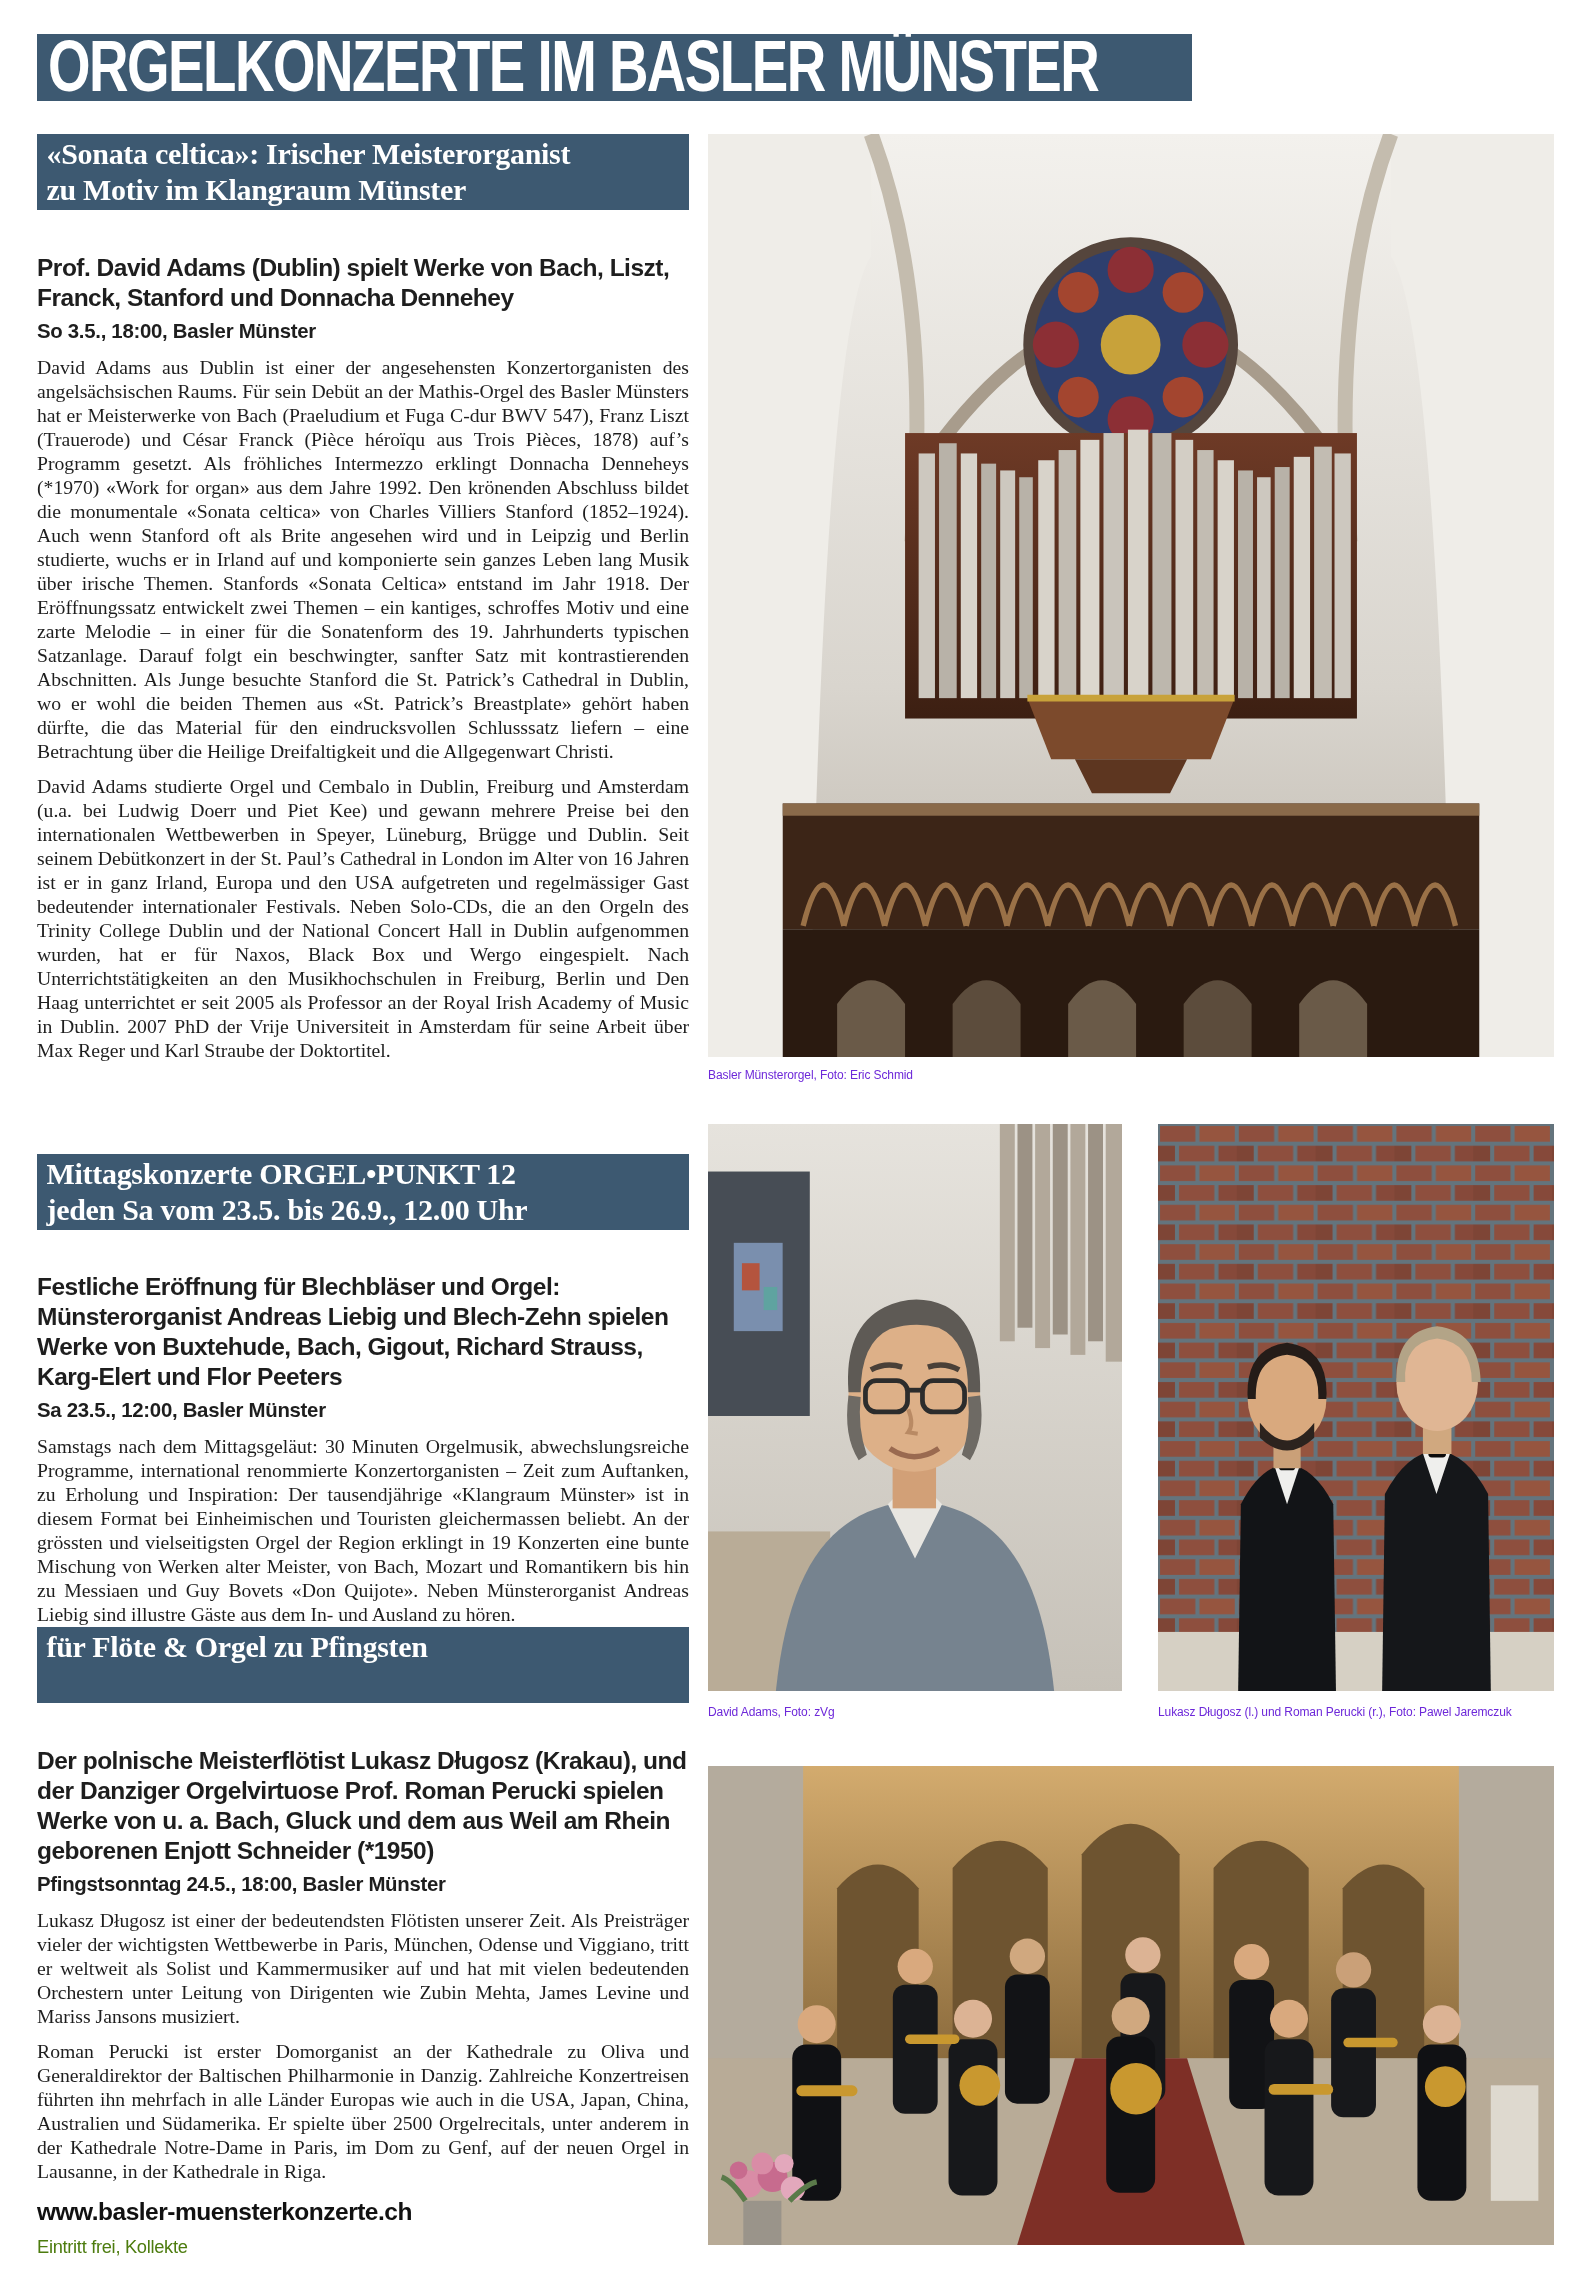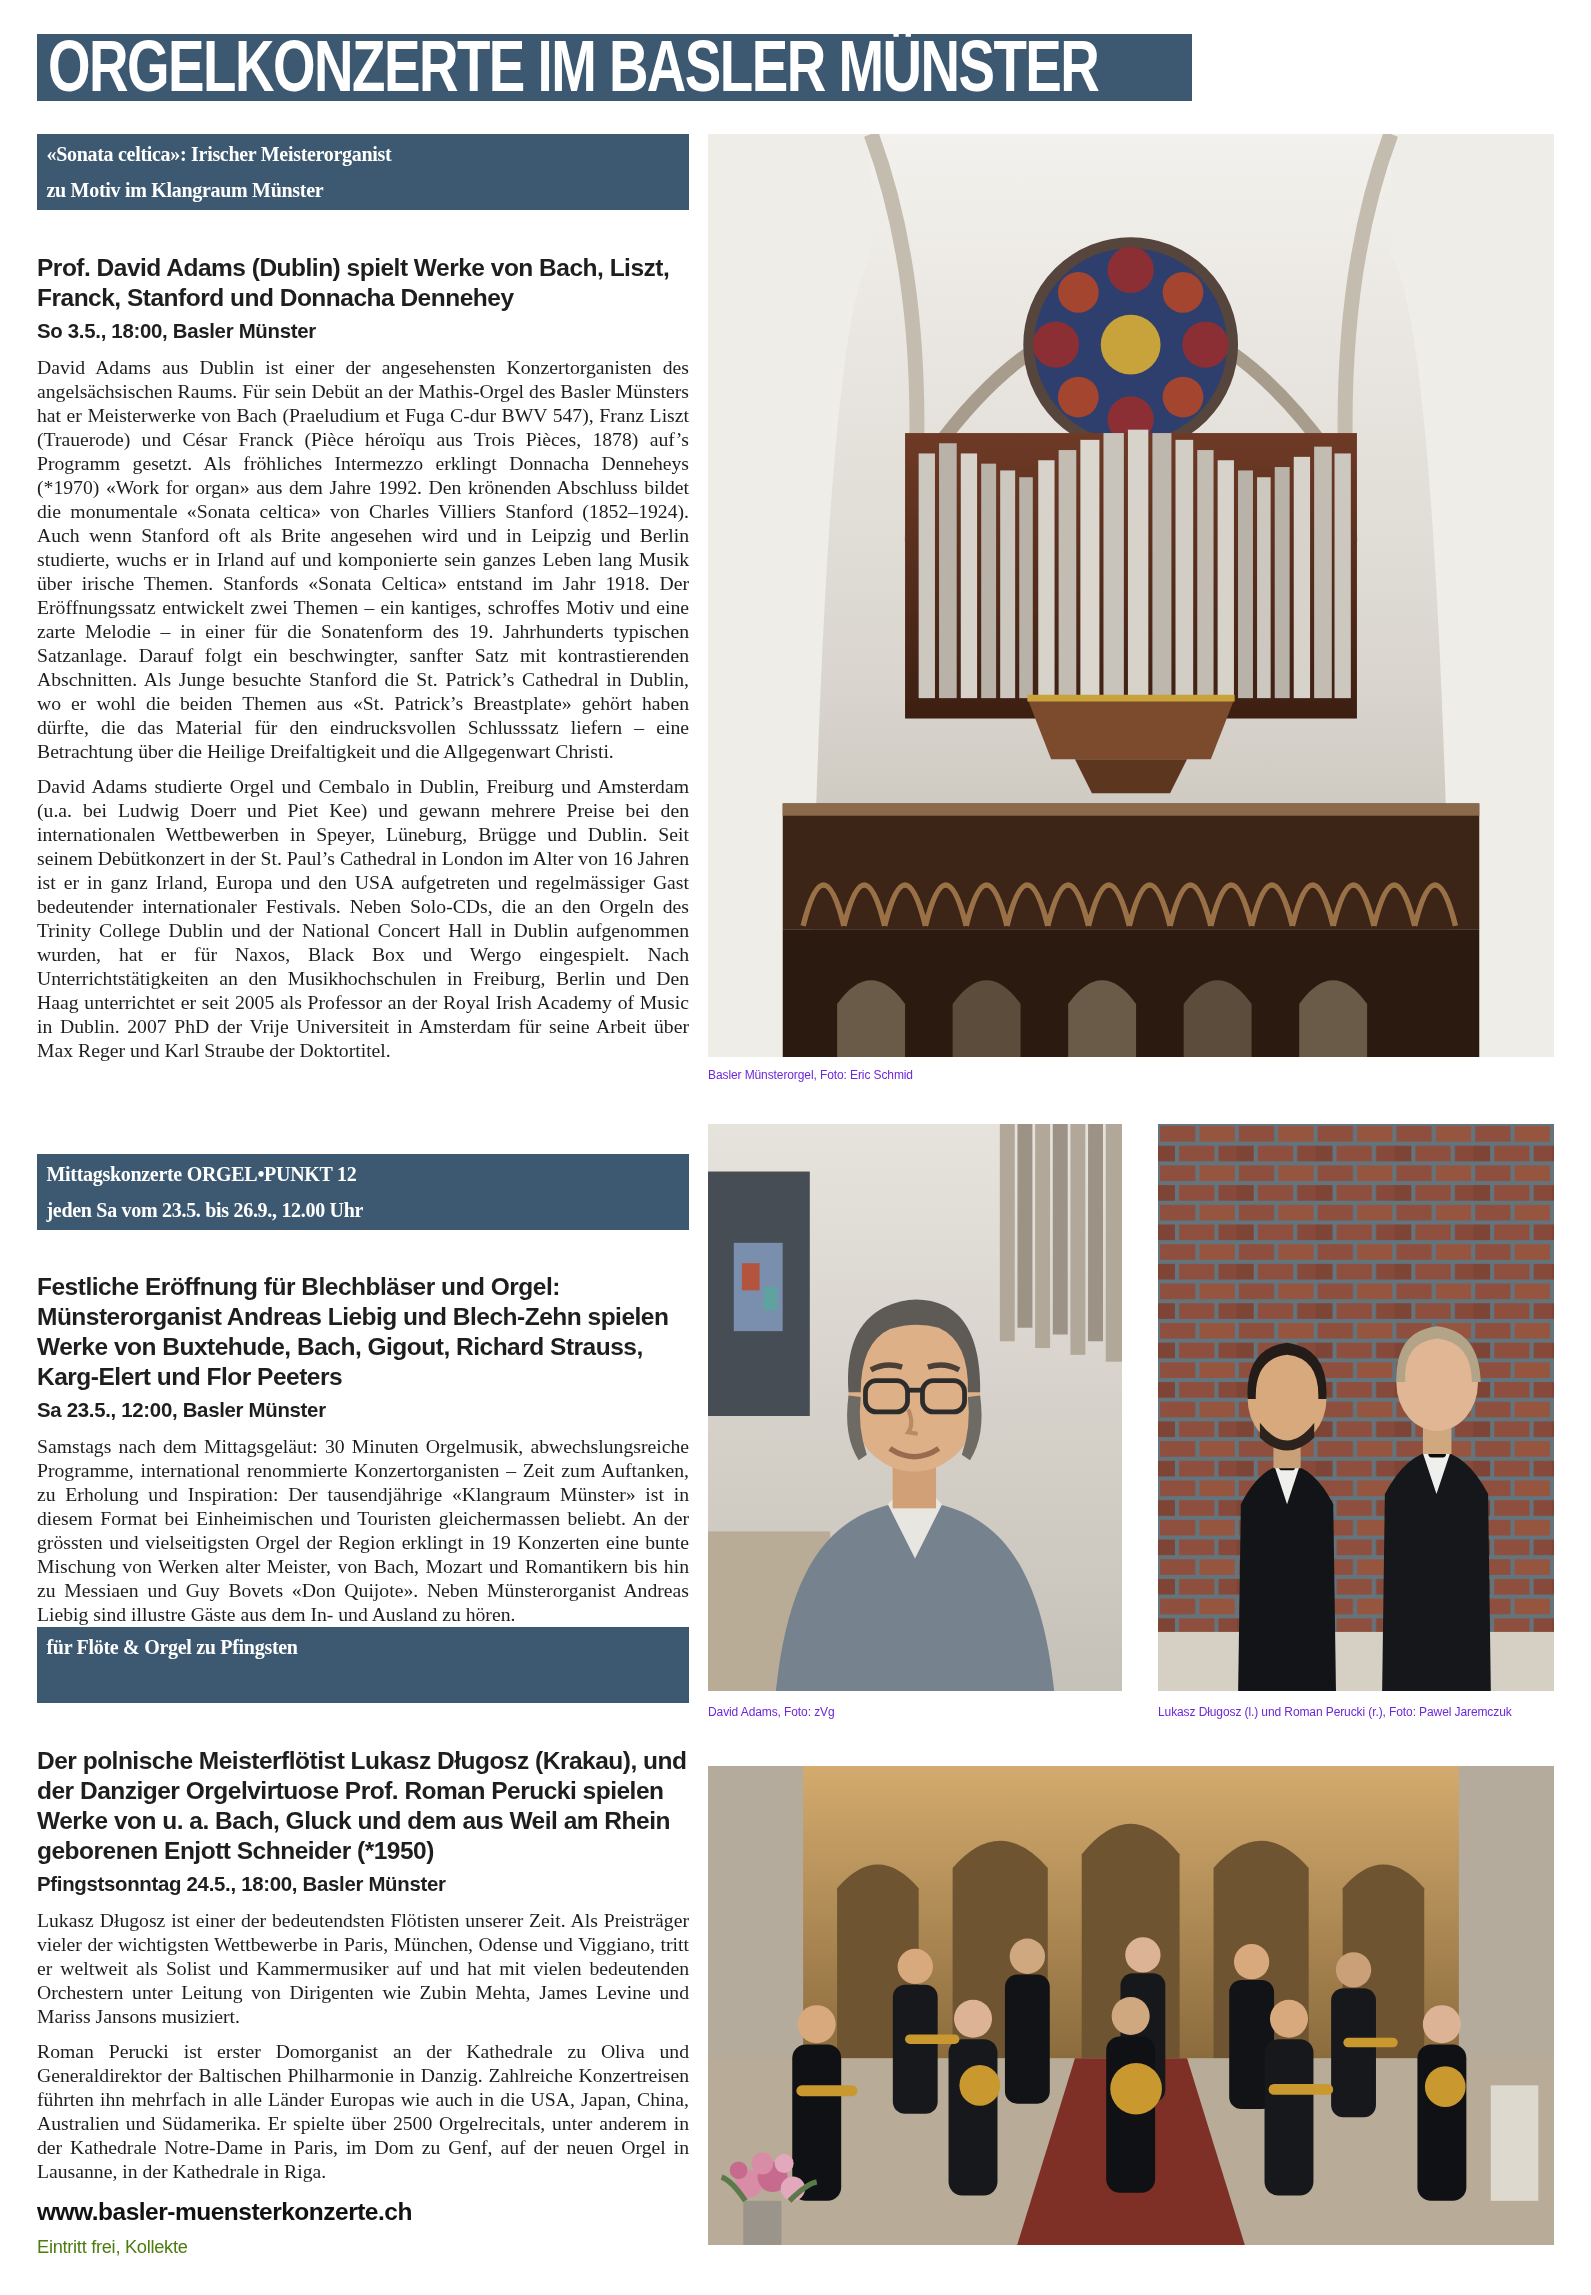--- a/index.html
+++ b/index.html
@@ -9,21 +9,21 @@
   
   .title-band { position:absolute; left:37px; top:34px; width:1155px; height:67px; background:#3d5971; }
   .title-inner { position:absolute; left:11px; top:0; height:67px; line-height:65px; white-space:nowrap;
                  font-weight:bold; font-size:72px; letter-spacing:-2px; color:#ffffff;
                  transform:scaleX(0.76); transform-origin:0 50%; }
 
   
   .band { position:absolute; left:37px; width:652px; height:76px; background:#3d5971;
           box-sizing:border-box; padding:2px 0 0 9.5px; color:#ffffff;
           font-family:"Liberation Serif", serif; font-weight:bold; }
-  .band-line { font-size:20px; line-height:36px; white-space:nowrap; letter-spacing:-0.3px; }
+  .band-line { font-size:30px; line-height:36px; white-space:nowrap; letter-spacing:-0.3px; }
 
   
   .article { position:absolute; left:37px; width:652px; }
   .subhead { font-weight:bold; font-size:24.5px; line-height:30px; letter-spacing:-0.5px;margin-top:36px; }
   .dateline { font-weight:bold; font-size:20.4px; line-height:26px; margin-top:5.4px; letter-spacing:-0.3px; }
   .article p { font-family:"Liberation Serif", serif; font-size:19.7px; line-height:24px;
                text-align:justify; margin:11px 0 0 0; hyphens:auto; -webkit-hyphens:auto; }
 
   
   .photo { position:absolute; margin:0; padding:0; overflow:hidden; background:#d8d4cd; }

